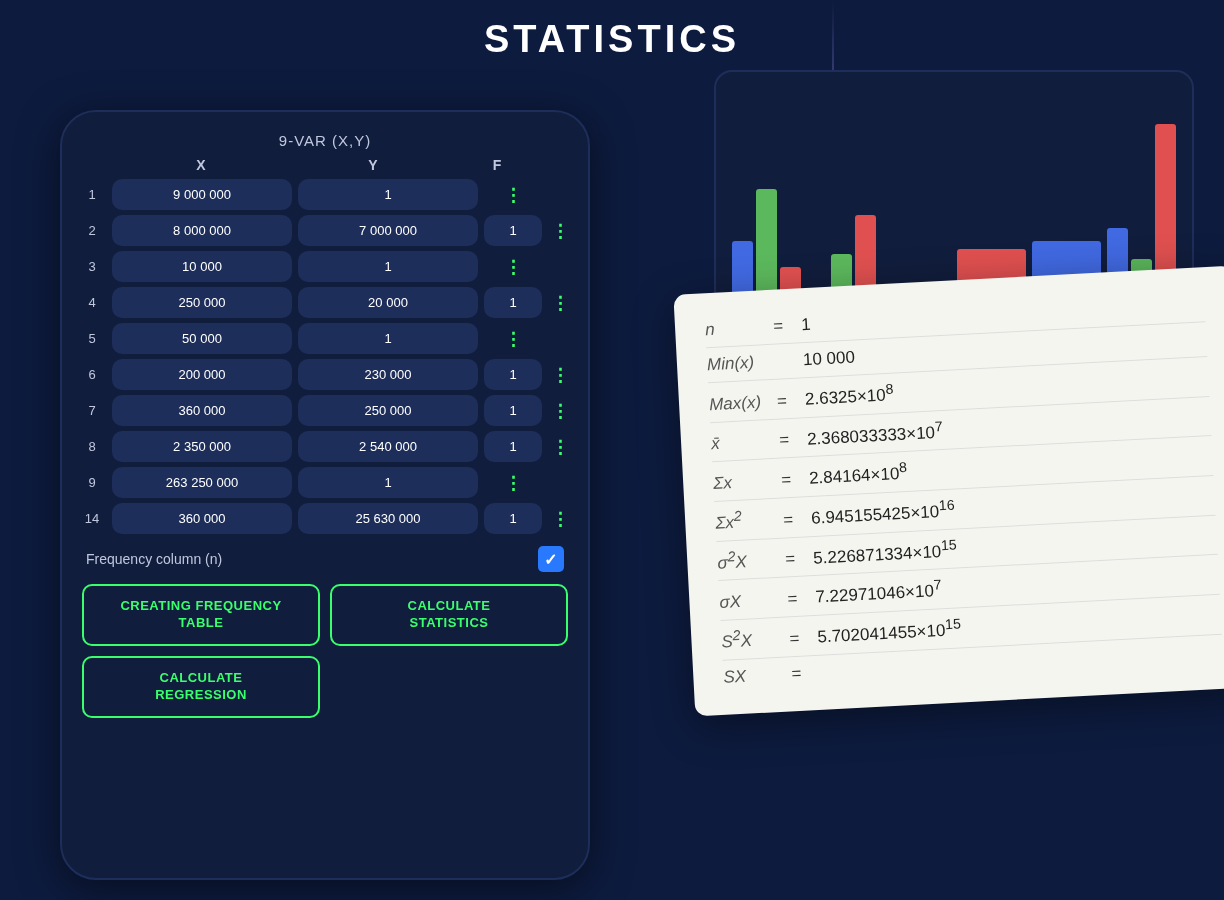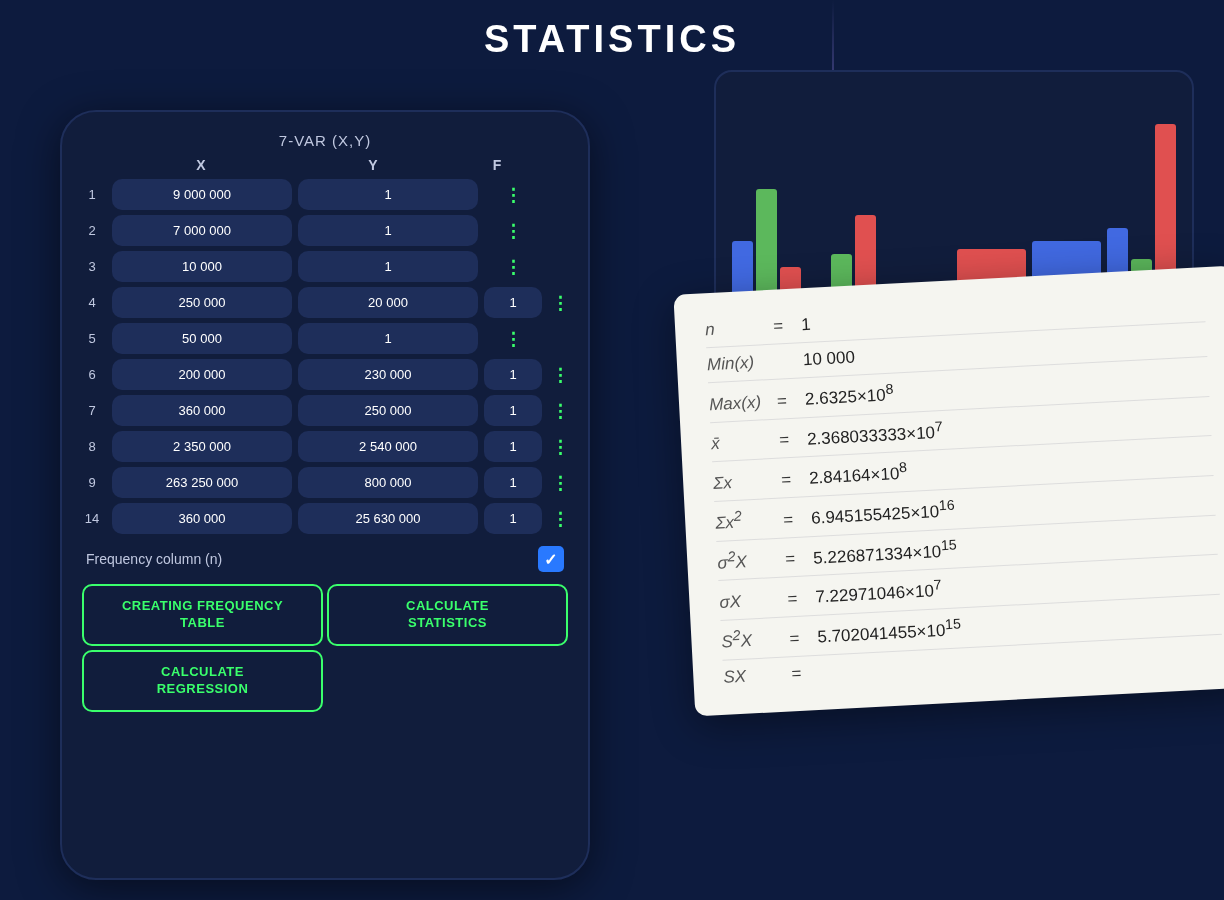--- a/index.html
+++ b/index.html
@@ -139,21 +139,21 @@
     .checkbox-checked::after {
       content: '✓';
       color: white;
       font-size: 16px;
       font-weight: bold;
     }
 
     .action-buttons {
       display: grid;
       grid-template-columns: 1fr 1fr;
-      gap: 4px;
+      gap: 10px;
       padding: 0 4px;
       margin-top: 4px;
     }
 
     .action-btn {
       background: transparent;
       border: 2px solid #3aff6c;
       border-radius: 10px;
       color: #3aff6c;
       font-size: 13px;
@@ -269,39 +269,40 @@
     }
   </style>
 </head>
 <body>
 
 <h1 class="page-title">STATISTICS</h1>
 
 <div class="deco-line" style="height:200px; top:0; right:390px;"></div>
 
 <div class="phone-container">
-  <div class="table-header-row">7-VAR (X,Y)</div>
+  <div class="table-header-row">9-VAR (X,Y)</div>
 
   <div class="col-headers">
     <div class="col-header"></div>
     <div class="col-header">X</div>
     <div class="col-header">Y</div>
     <div class="col-header">F</div>
     <div class="col-header"></div>
   </div>
 
   <div class="data-rows" id="data-rows-container">
       <div class="data-row">
     <span class="row-num">1</span>
     <input class="cell-input" value="9 000 000" readonly="" style="">
     <input class="cell-f" value="1" readonly="" style="">
     <div class="dots-btn">⋮</div>
   </div>
       <div class="data-row">
     <span class="row-num">2</span>
+    <input class="cell-input" value="8 000 000" readonly="" style="">
     <input class="cell-input" value="7 000 000" readonly="" style="">
     <input class="cell-f" value="1" readonly="" style="">
     <div class="dots-btn">⋮</div>
   </div>
       <div class="data-row">
     <span class="row-num">3</span>
     <input class="cell-input" value="10 000" readonly="" style="">
     <input class="cell-f" value="1" readonly="" style="">
     <div class="dots-btn">⋮</div>
   </div>
@@ -335,21 +336,20 @@
       <div class="data-row">
     <span class="row-num">8</span>
     <input class="cell-input" value="2 350 000" readonly="" style="">
     <input class="cell-input" value="2 540 000" readonly="" style="">
     <input class="cell-f" value="1" readonly="" style="">
     <div class="dots-btn">⋮</div>
   </div>
       <div class="data-row">
     <span class="row-num">9</span>
     <input class="cell-input" value="263 250 000" readonly="" style="">
-    <input class="cell-input" value="800 000" readonly="" style="">
     <input class="cell-f" value="1" readonly="" style="">
     <div class="dots-btn">⋮</div>
   </div>
       <div class="data-row">
     <span class="row-num">14</span>
     <input class="cell-input" value="360 000" readonly="" style="">
     <input class="cell-input" value="25 630 000" readonly="" style="">
     <input class="cell-f" value="1" readonly="" style="">
     <div class="dots-btn">⋮</div>
   </div>

